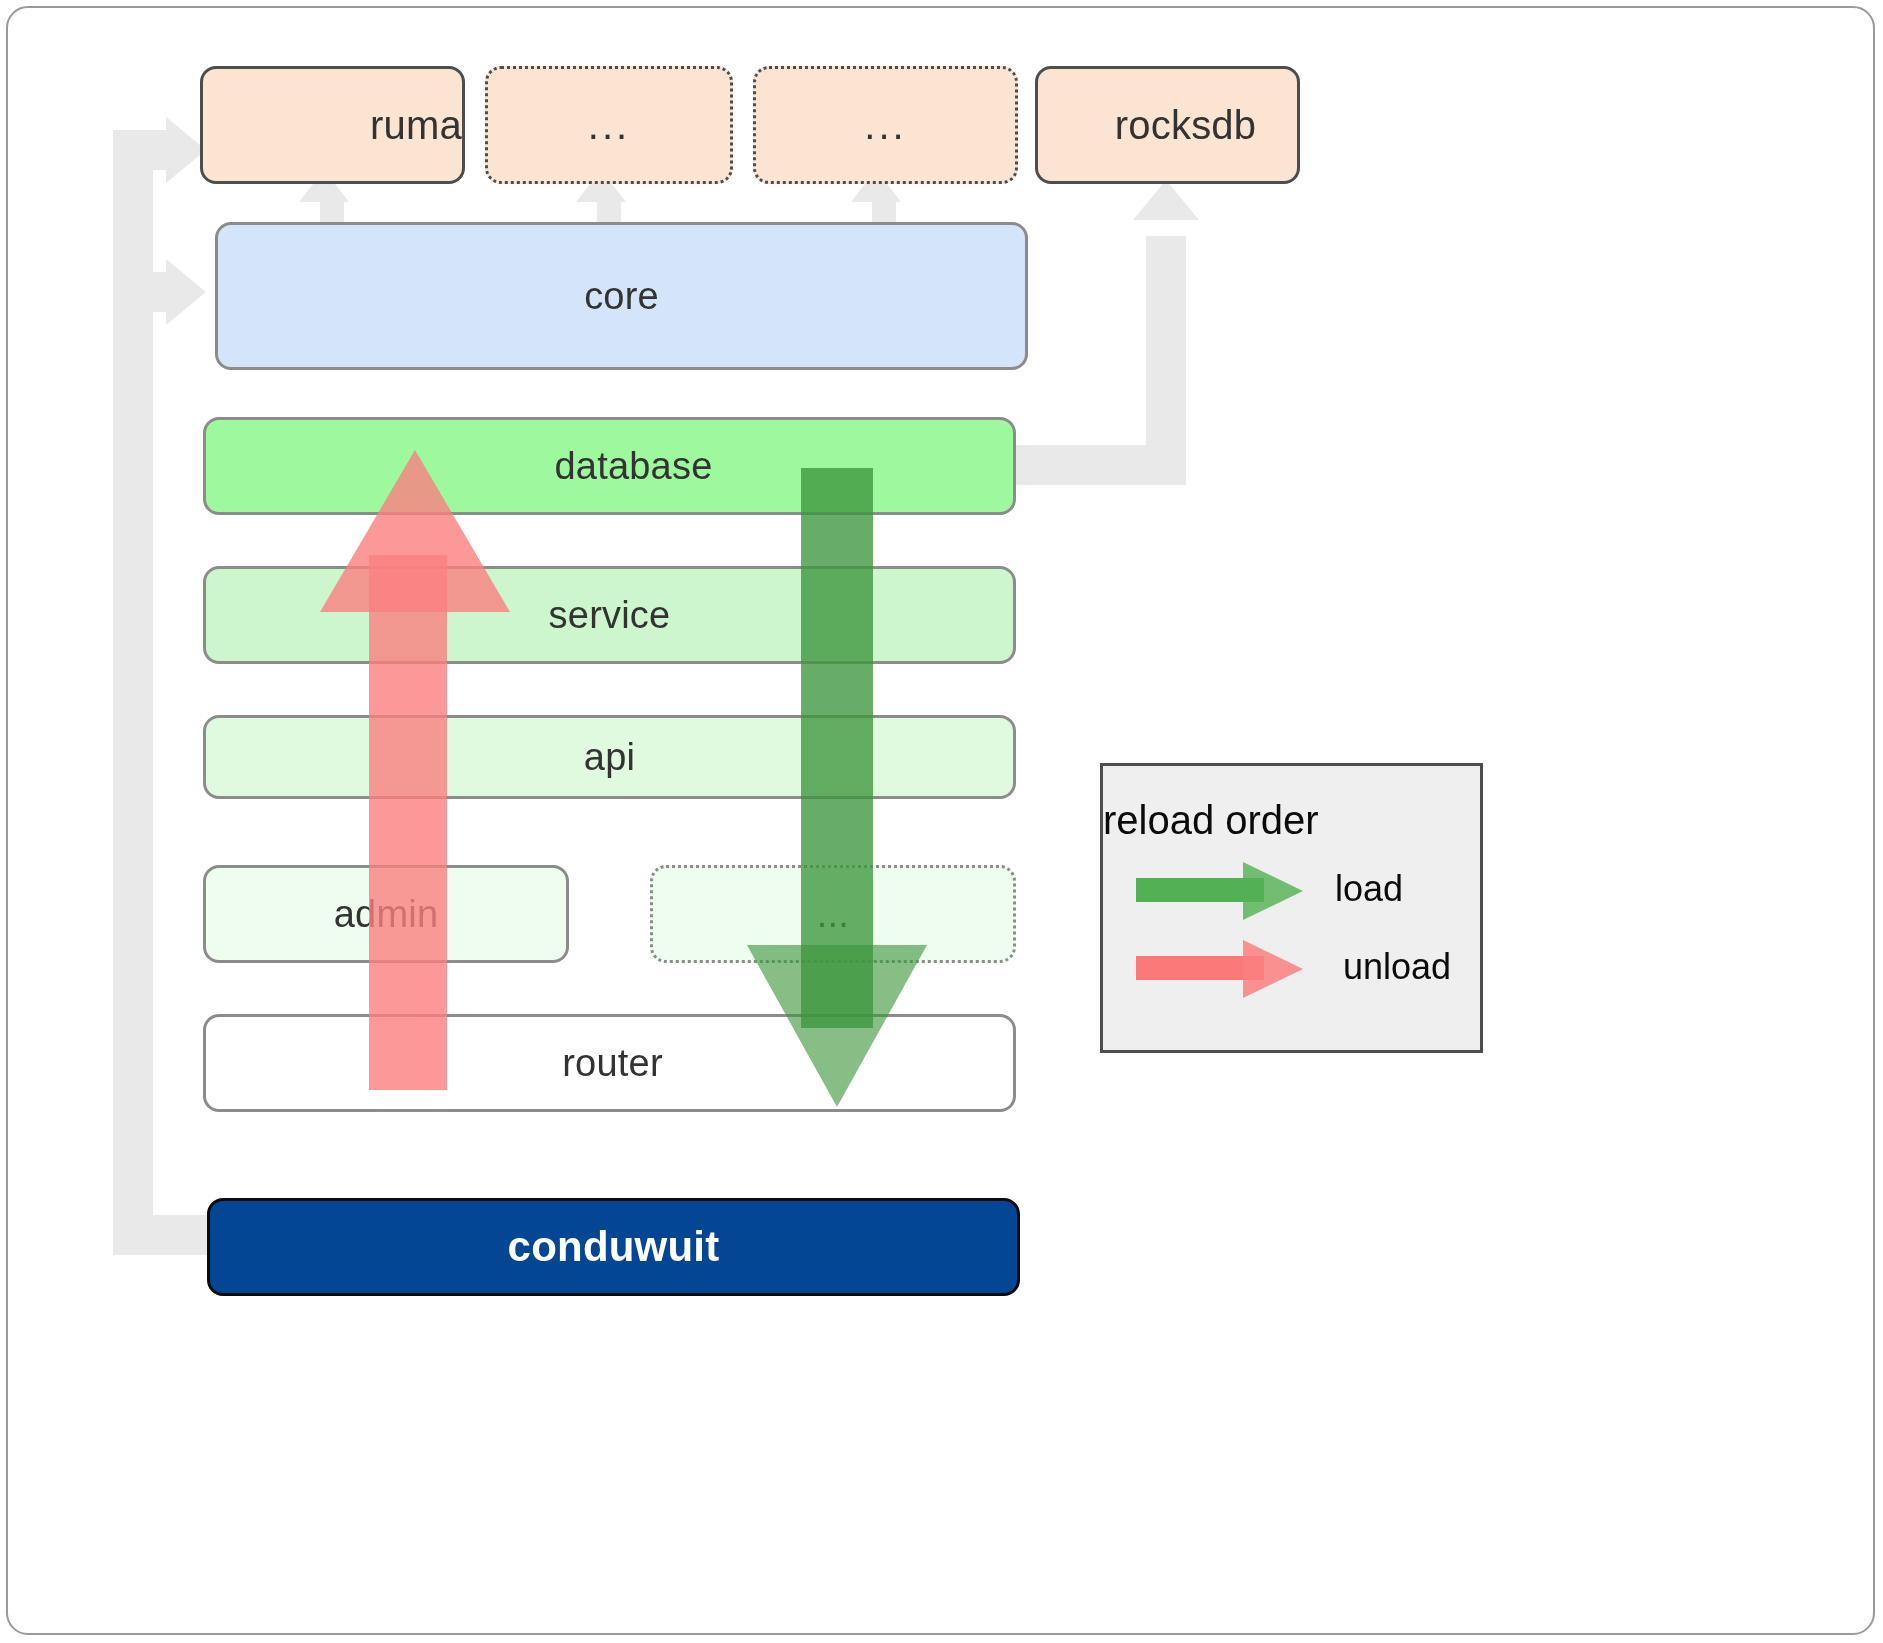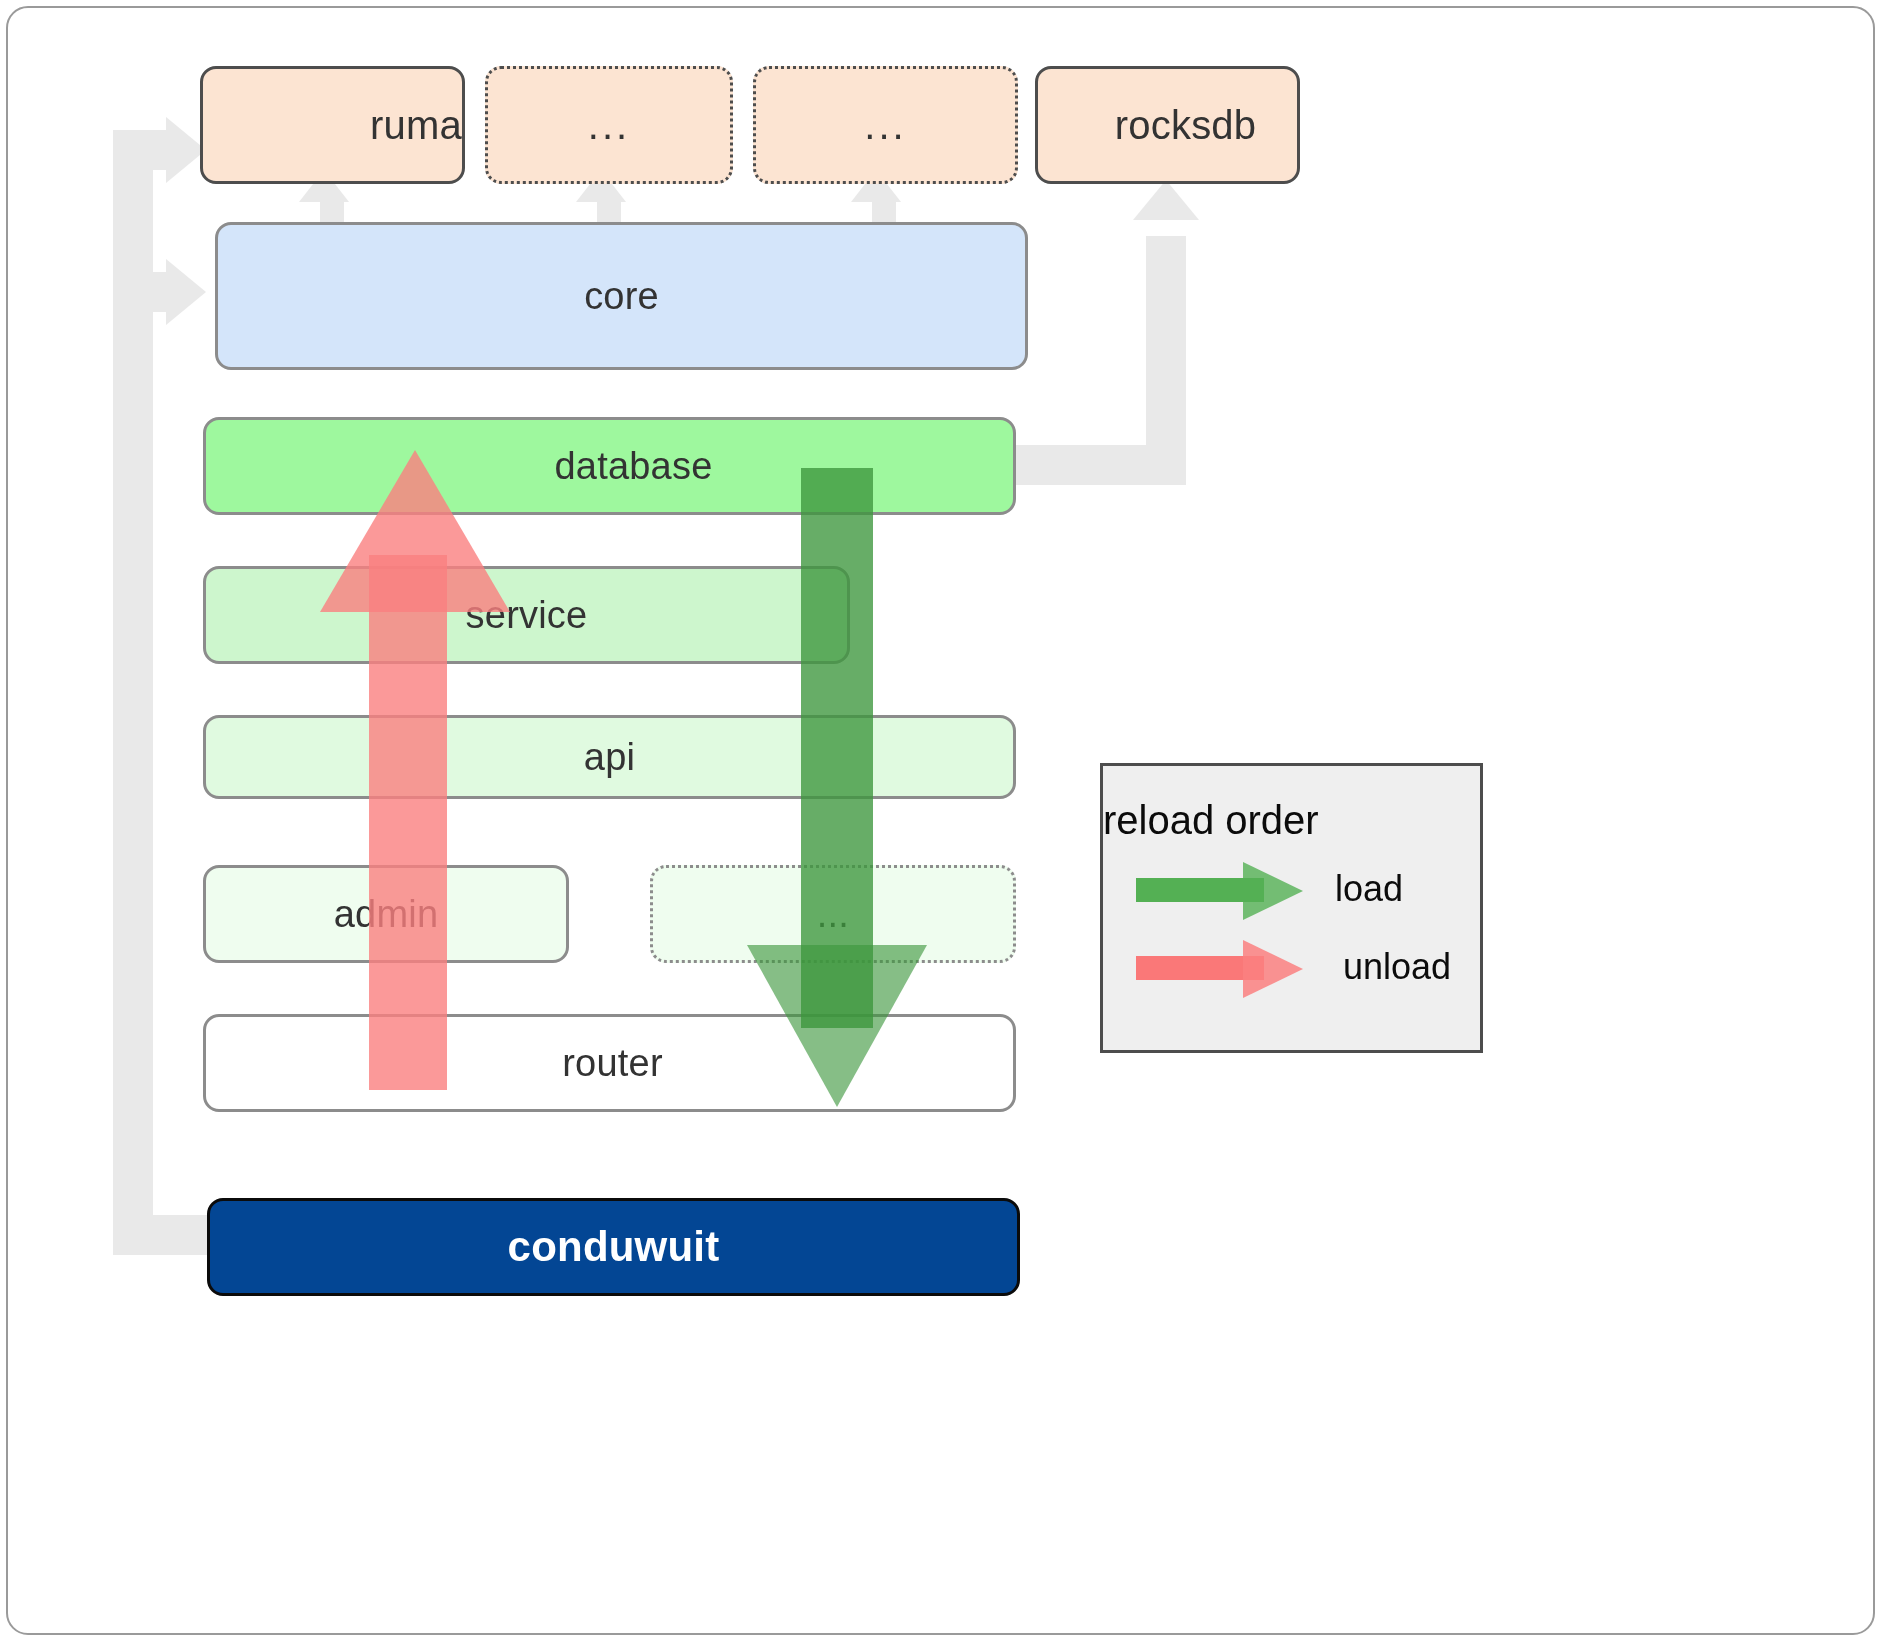--- a/index.html
+++ b/index.html
@@ -175,21 +175,21 @@
   </div>
 
   <div class="node core" style="left:203px; top:222px; width:813px; height:148px;">
     <span>core</span>
   </div>
 
   <div class="node layer" style="left:203px; top:417px; width:813px; height:98px; background:#9ef89e;padding-left:48px;">
     <span>database</span>
   </div>
 
-  <div class="node layer" style="left:203px; top:566px; width:647px; height:98px; background:#cdf6cd;">
+  <div class="node layer" style="left:203px; top:566px; width:813px; height:98px; background:#cdf6cd;">
     <span>service</span>
   </div>
 
   <div class="node layer" style="left:203px; top:715px; width:813px; height:84px; background:#e0fae0;">
     <span>api</span>
   </div>
 
   <div class="node layer" style="left:203px; top:865px; width:366px; height:98px; background:#effdef;">
     <span>admin</span>
   </div>

